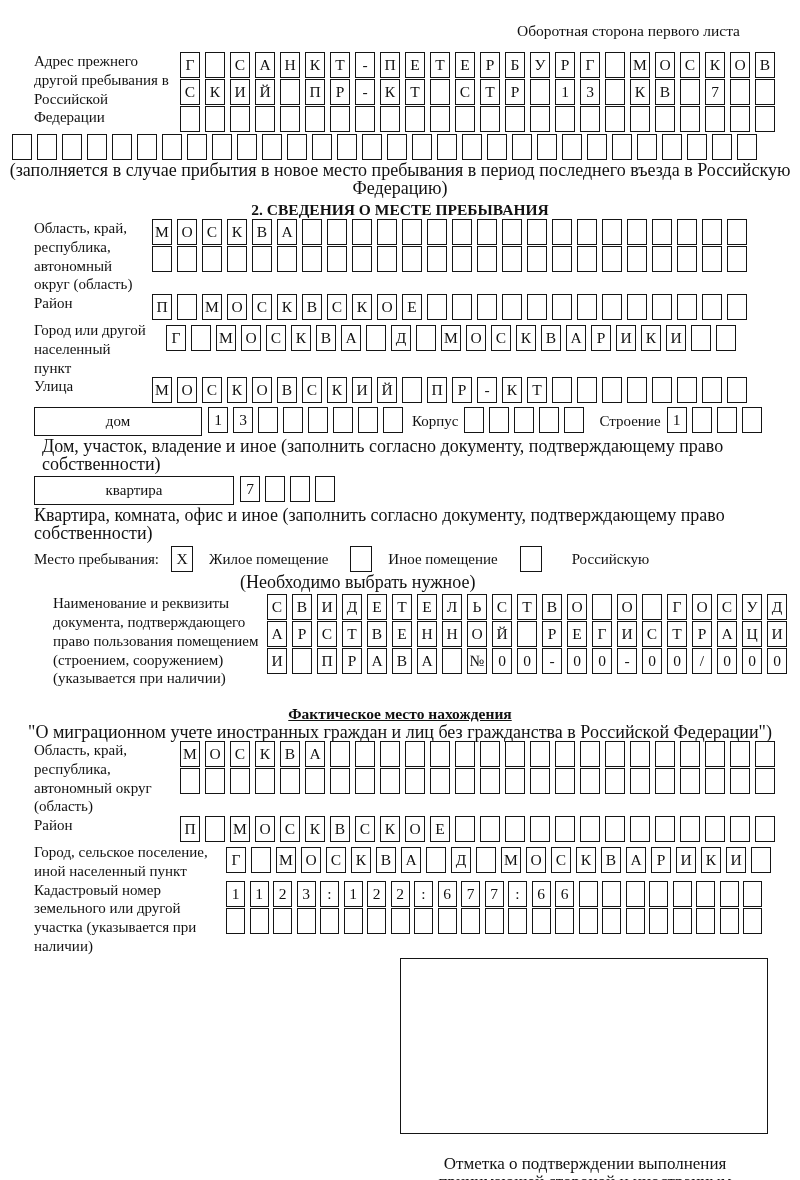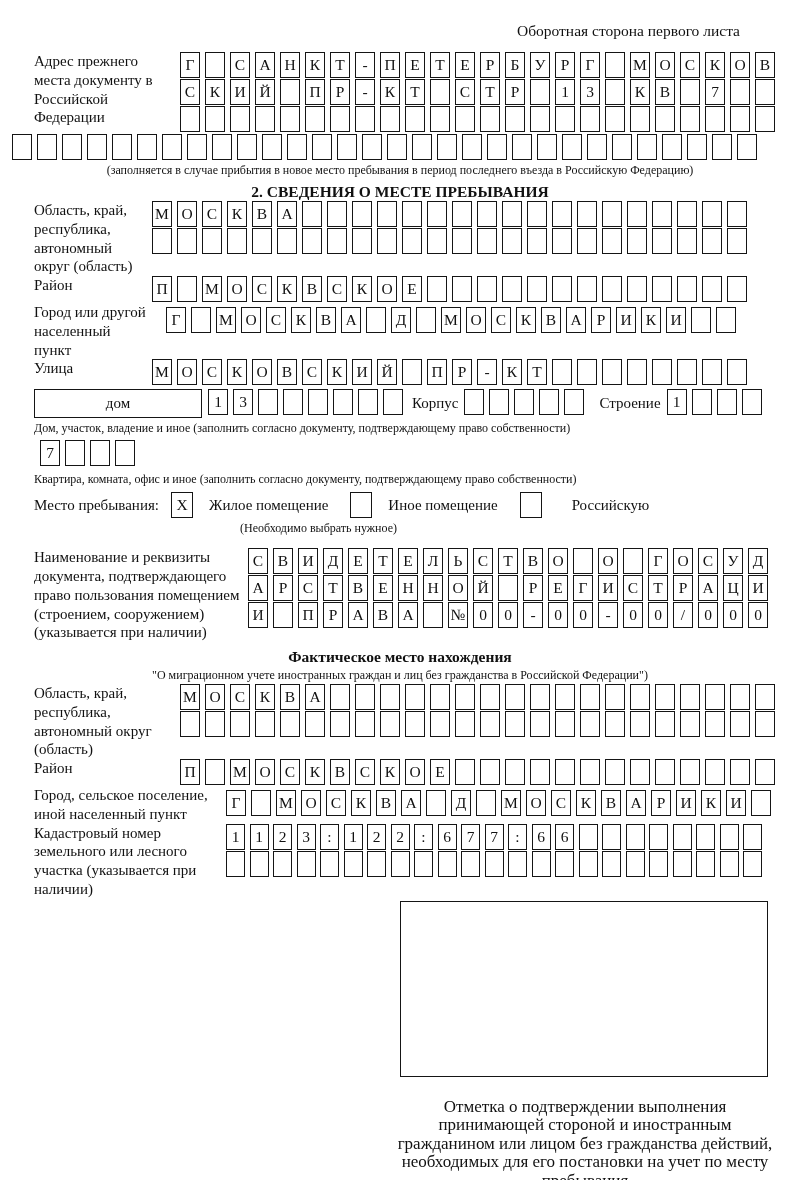--- a/index.html
+++ b/index.html
@@ -21,21 +21,21 @@
   
   .field{display:flex;align-items:flex-start;margin-left:26px;}
   .flabel{flex:0 0 auto;line-height:1.25;padding-right:6px;}
   .w-addr{width:140px;}
   .w-s2{width:112px;}
   .w-s3{width:140px;}
   .w-s3wide{width:186px;}
   .w-doc{width:208px;}
   .indent14{margin-left:14px;}
   .mt4{margin-top:4px;}
-  .note{font-size:12px;line-height:18px;}
+  .note{font-size:18px;line-height:18px;}
   .center{text-align:center;}
   .bold{font-weight:bold;}
   .sec-title{font-size:15.5px;margin-top:3px;line-height:19px;}
   .fullrow{margin-left:4px;margin-top:1px;}
   
   .inlinerow{display:flex;align-items:flex-start;margin-left:26px;margin-top:3px;height:30px;}
   .wbox{
     box-sizing:border-box;border:1.8px solid #151515;height:29px;
     display:inline-block;text-align:center;line-height:26px;font-size:15px;background:#fff;
   }
@@ -61,21 +61,21 @@
   .stampnote{margin-left:382px;width:390px;margin-top:21px;line-height:18.5px;font-size:17px;text-align:center;}
 </style>
 </head>
 <body>
 
 <div class="container">
 
   <div class="page-title">Оборотная сторона первого листа</div>
 
   <div class="field" style="margin-top:12px;">
-    <div class="flabel w-addr">Адрес прежнего места документу в Российской Федерации</div>
+    <div class="flabel w-addr">Адрес прежнего другой пребывания в Российской Федерации</div>
     <div>
       <div class="cellrow"><span class="cell">Г</span><span class="cell"></span><span class="cell">С</span><span class="cell">А</span><span class="cell">Н</span><span class="cell">К</span><span class="cell">Т</span><span class="cell">-</span><span class="cell">П</span><span class="cell">Е</span><span class="cell">Т</span><span class="cell">Е</span><span class="cell">Р</span><span class="cell">Б</span><span class="cell">У</span><span class="cell">Р</span><span class="cell">Г</span><span class="cell"></span><span class="cell">М</span><span class="cell">О</span><span class="cell">С</span><span class="cell">К</span><span class="cell">О</span><span class="cell">В</span></div>
       <div class="cellrow"><span class="cell">С</span><span class="cell">К</span><span class="cell">И</span><span class="cell">Й</span><span class="cell"></span><span class="cell">П</span><span class="cell">Р</span><span class="cell">-</span><span class="cell">К</span><span class="cell">Т</span><span class="cell"></span><span class="cell">С</span><span class="cell">Т</span><span class="cell">Р</span><span class="cell"></span><span class="cell">1</span><span class="cell">3</span><span class="cell"></span><span class="cell">К</span><span class="cell">В</span><span class="cell"></span><span class="cell">7</span><span class="cell"></span><span class="cell"></span></div>
       <div class="cellrow"><span class="cell"></span><span class="cell"></span><span class="cell"></span><span class="cell"></span><span class="cell"></span><span class="cell"></span><span class="cell"></span><span class="cell"></span><span class="cell"></span><span class="cell"></span><span class="cell"></span><span class="cell"></span><span class="cell"></span><span class="cell"></span><span class="cell"></span><span class="cell"></span><span class="cell"></span><span class="cell"></span><span class="cell"></span><span class="cell"></span><span class="cell"></span><span class="cell"></span><span class="cell"></span><span class="cell"></span></div>
     </div>
   </div>
   <div class="cellrow fullrow"><span class="cell"></span><span class="cell"></span><span class="cell"></span><span class="cell"></span><span class="cell"></span><span class="cell"></span><span class="cell"></span><span class="cell"></span><span class="cell"></span><span class="cell"></span><span class="cell"></span><span class="cell"></span><span class="cell"></span><span class="cell"></span><span class="cell"></span><span class="cell"></span><span class="cell"></span><span class="cell"></span><span class="cell"></span><span class="cell"></span><span class="cell"></span><span class="cell"></span><span class="cell"></span><span class="cell"></span><span class="cell"></span><span class="cell"></span><span class="cell"></span><span class="cell"></span><span class="cell"></span><span class="cell"></span></div>
   <div class="note center">(заполняется в случае прибытия в новое место пребывания в период последнего въезда в Российскую Федерацию)</div>
 
   <div class="sec-title center bold">2. СВЕДЕНИЯ О МЕСТЕ ПРЕБЫВАНИЯ</div>
@@ -105,49 +105,50 @@
 
   <div class="inlinerow">
     <span class="wbox house">дом</span>
     <span class="gap6"></span>
     <span class="cellrow"><span class="cell">1</span><span class="cell">3</span><span class="cell"></span><span class="cell"></span><span class="cell"></span><span class="cell"></span><span class="cell"></span><span class="cell"></span></span>
     <span class="ilabel">Корпус</span>
     <span class="cellrow"><span class="cell"></span><span class="cell"></span><span class="cell"></span><span class="cell"></span><span class="cell"></span></span>
     <span class="ilabel" style="padding-left:10px;">Строение</span>
     <span class="cellrow"><span class="cell">1</span><span class="cell"></span><span class="cell"></span><span class="cell"></span></span>
   </div>
-  <div class="note" style="margin-left:26px;">Дом, участок, владение и иное (заполнить согласно документу, подтверждающему право собственности)</div>
+  <div class="note" style="margin-left:34px;">Дом, участок, владение и иное (заполнить согласно документу, подтверждающему право собственности)</div>
 
   <div class="inlinerow">
+    <span class="wbox apt">квартира</span>
     <span class="gap6"></span>
     <span class="cellrow"><span class="cell">7</span><span class="cell"></span><span class="cell"></span><span class="cell"></span></span>
   </div>
   <div class="note" style="margin-left:26px;">Квартира, комната, офис и иное (заполнить согласно документу, подтверждающему право собственности)</div>
 
   <div class="stayrow">
     <span class="t">Место пребывания:</span>
     <span class="cb">X</span>
     <span class="t">Жилое помещение</span>
     <span class="cb opt-gap"></span>
     <span class="t">Иное помещение</span>
     <span class="cb opt-gap"></span>
     <span class="t" style="margin-left:14px;">Российскую</span>
   </div>
   <div class="note choose-note">(Необходимо выбрать нужное)</div>
 
-  <div class="field" style="margin-top:11px;">
+  <div class="field" style="margin-top:3px;justify-content:flex-end;">
     <div class="flabel w-doc">Наименование и реквизиты документа, подтверждающего право пользования помещением (строением, сооружением) (указывается при наличии)</div>
     <div>
       <div class="cellrow"><span class="cell">С</span><span class="cell">В</span><span class="cell">И</span><span class="cell">Д</span><span class="cell">Е</span><span class="cell">Т</span><span class="cell">Е</span><span class="cell">Л</span><span class="cell">Ь</span><span class="cell">С</span><span class="cell">Т</span><span class="cell">В</span><span class="cell">О</span><span class="cell"></span><span class="cell">О</span><span class="cell"></span><span class="cell">Г</span><span class="cell">О</span><span class="cell">С</span><span class="cell">У</span><span class="cell">Д</span></div>
       <div class="cellrow"><span class="cell">А</span><span class="cell">Р</span><span class="cell">С</span><span class="cell">Т</span><span class="cell">В</span><span class="cell">Е</span><span class="cell">Н</span><span class="cell">Н</span><span class="cell">О</span><span class="cell">Й</span><span class="cell"></span><span class="cell">Р</span><span class="cell">Е</span><span class="cell">Г</span><span class="cell">И</span><span class="cell">С</span><span class="cell">Т</span><span class="cell">Р</span><span class="cell">А</span><span class="cell">Ц</span><span class="cell">И</span></div>
       <div class="cellrow"><span class="cell">И</span><span class="cell"></span><span class="cell">П</span><span class="cell">Р</span><span class="cell">А</span><span class="cell">В</span><span class="cell">А</span><span class="cell"></span><span class="cell">№</span><span class="cell">0</span><span class="cell">0</span><span class="cell">-</span><span class="cell">0</span><span class="cell">0</span><span class="cell">-</span><span class="cell">0</span><span class="cell">0</span><span class="cell">/</span><span class="cell">0</span><span class="cell">0</span><span class="cell">0</span></div>
     </div>
   </div>
 
-  <div class="sec-title center bold" style="margin-top:5px;">Фактическое место нахождения</div>
+  <div class="sec-title center bold" style="margin-top:16px;text-decoration:underline;">Фактическое место нахождения</div>
   <div class="note center">"О миграционном учете иностранных граждан и лиц без гражданства в Российской Федерации")</div>
 
   <div class="field">
     <div class="flabel w-s3">Область, край, республика, автономный округ (область)</div>
     <div>
       <div class="cellrow"><span class="cell">М</span><span class="cell">О</span><span class="cell">С</span><span class="cell">К</span><span class="cell">В</span><span class="cell">А</span><span class="cell"></span><span class="cell"></span><span class="cell"></span><span class="cell"></span><span class="cell"></span><span class="cell"></span><span class="cell"></span><span class="cell"></span><span class="cell"></span><span class="cell"></span><span class="cell"></span><span class="cell"></span><span class="cell"></span><span class="cell"></span><span class="cell"></span><span class="cell"></span><span class="cell"></span><span class="cell"></span></div>
       <div class="cellrow"><span class="cell"></span><span class="cell"></span><span class="cell"></span><span class="cell"></span><span class="cell"></span><span class="cell"></span><span class="cell"></span><span class="cell"></span><span class="cell"></span><span class="cell"></span><span class="cell"></span><span class="cell"></span><span class="cell"></span><span class="cell"></span><span class="cell"></span><span class="cell"></span><span class="cell"></span><span class="cell"></span><span class="cell"></span><span class="cell"></span><span class="cell"></span><span class="cell"></span><span class="cell"></span><span class="cell"></span></div>
     </div>
   </div>
 
@@ -155,21 +156,21 @@
     <div class="flabel w-s3">Район</div>
     <div class="cellrow"><span class="cell">П</span><span class="cell"></span><span class="cell">М</span><span class="cell">О</span><span class="cell">С</span><span class="cell">К</span><span class="cell">В</span><span class="cell">С</span><span class="cell">К</span><span class="cell">О</span><span class="cell">Е</span><span class="cell"></span><span class="cell"></span><span class="cell"></span><span class="cell"></span><span class="cell"></span><span class="cell"></span><span class="cell"></span><span class="cell"></span><span class="cell"></span><span class="cell"></span><span class="cell"></span><span class="cell"></span><span class="cell"></span></div>
   </div>
 
   <div class="field">
     <div class="flabel w-s3wide">Город, сельское поселение, иной населенный пункт</div>
     <div class="cellrow mt4"><span class="cell">Г</span><span class="cell"></span><span class="cell">М</span><span class="cell">О</span><span class="cell">С</span><span class="cell">К</span><span class="cell">В</span><span class="cell">А</span><span class="cell"></span><span class="cell">Д</span><span class="cell"></span><span class="cell">М</span><span class="cell">О</span><span class="cell">С</span><span class="cell">К</span><span class="cell">В</span><span class="cell">А</span><span class="cell">Р</span><span class="cell">И</span><span class="cell">К</span><span class="cell">И</span><span class="cell"></span></div>
   </div>
 
   <div class="field">
-    <div class="flabel w-s3wide">Кадастровый номер земельного или лесного участка (указывается при наличии)</div>
+    <div class="flabel w-s3wide">Кадастровый номер земельного или другой участка (указывается при наличии)</div>
     <div class="tight">
       <div class="cellrow"><span class="cell">1</span><span class="cell">1</span><span class="cell">2</span><span class="cell">3</span><span class="cell">:</span><span class="cell">1</span><span class="cell">2</span><span class="cell">2</span><span class="cell">:</span><span class="cell">6</span><span class="cell">7</span><span class="cell">7</span><span class="cell">:</span><span class="cell">6</span><span class="cell">6</span><span class="cell"></span><span class="cell"></span><span class="cell"></span><span class="cell"></span><span class="cell"></span><span class="cell"></span><span class="cell"></span><span class="cell"></span></div>
       <div class="cellrow"><span class="cell"></span><span class="cell"></span><span class="cell"></span><span class="cell"></span><span class="cell"></span><span class="cell"></span><span class="cell"></span><span class="cell"></span><span class="cell"></span><span class="cell"></span><span class="cell"></span><span class="cell"></span><span class="cell"></span><span class="cell"></span><span class="cell"></span><span class="cell"></span><span class="cell"></span><span class="cell"></span><span class="cell"></span><span class="cell"></span><span class="cell"></span><span class="cell"></span><span class="cell"></span></div>
     </div>
   </div>
 
   <div class="stampbox"></div>
   <div class="stampnote center">Отметка о подтверждении выполнения принимающей стороной и иностранным гражданином или лицом без гражданства действий, необходимых для его постановки на учет по месту пребывания</div>
 
 </div>

